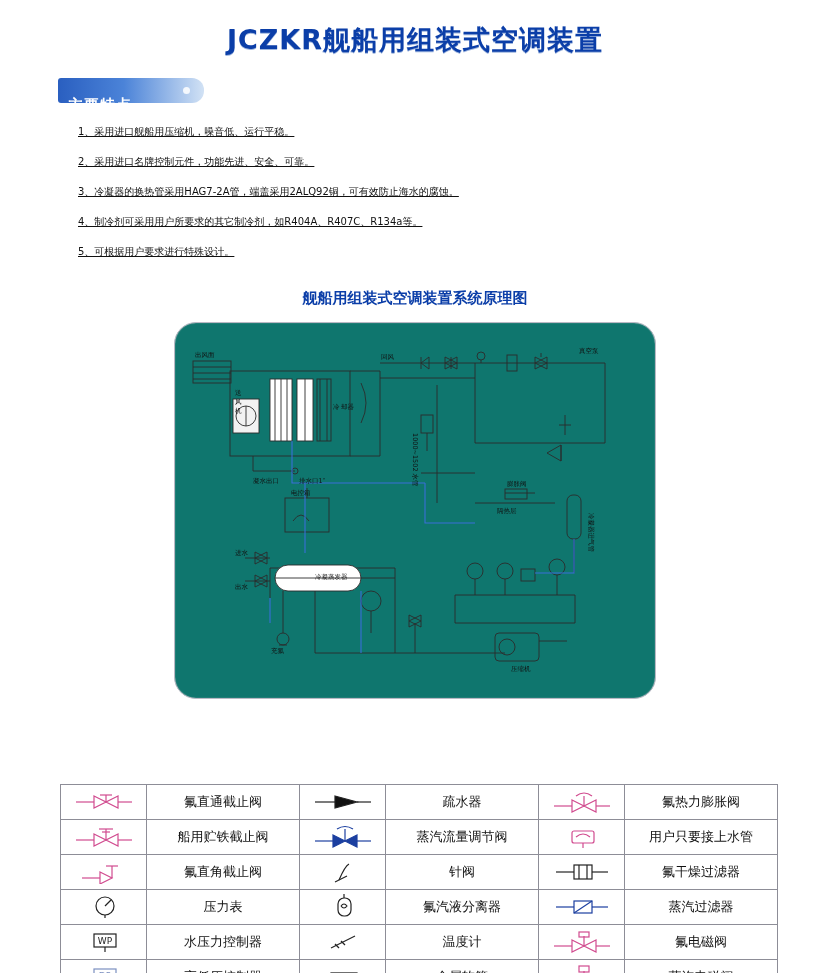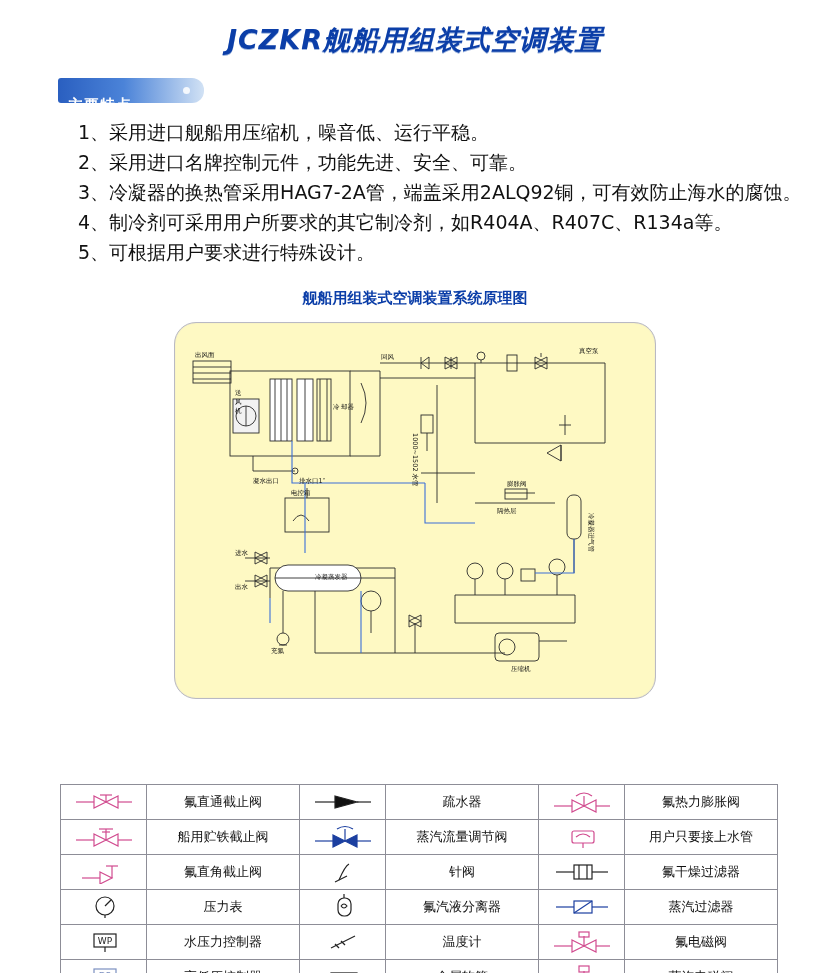--- a/index.html
+++ b/index.html
@@ -11,21 +11,20 @@
     position:relative;
     overflow:hidden;
   }
   .page{position:relative;width:830px;height:973px;}
 
   
   .title{
     text-align:center;
     font-size:27px;
     font-weight:bold;
-    font-style:italic;
     color:#0b3ea8;
     letter-spacing:1px;
     margin:22px 0 0 0;
     text-shadow:0 1px 0 #9fb6de;
   }
 
   
   .intro{
     margin:18px 60px 0 60px;
     font-size:14.5px;
@@ -50,43 +49,44 @@
   }
   .feature-head .dot{
     position:absolute;right:14px;top:9px;
     width:7px;height:7px;border-radius:50%;
     background:#ffffff;opacity:.85;
   }
 
   
   .features{
     margin:14px 0 0 78px;
-    font-size:19px;
+    font-size:10px;
     line-height:30px;
     color:#111;
+    text-decoration:underline;
   }
   .features div{white-space:nowrap;}
 
   
   .diagram-caption{
     text-align:center;
     font-size:15px;
     font-weight:bold;
     color:#0b3ea8;
     margin-top:22px;
   }
 
   
   .schematic{
     position:relative;
     margin:14px auto 0 auto;
     width:480px;height:375px;
     border:1px solid #b9b9c4;
     border-radius:22px;
-    background:#fef9c3;
+    background:#0f766e;
     box-shadow:0 0 1px #ccc inset;
     overflow:hidden;
   }
   .schematic svg{position:absolute;left:0;top:0;}
 
   
   .legend{
     position:absolute;
     left:60px;top:762px;
     width:712px;

